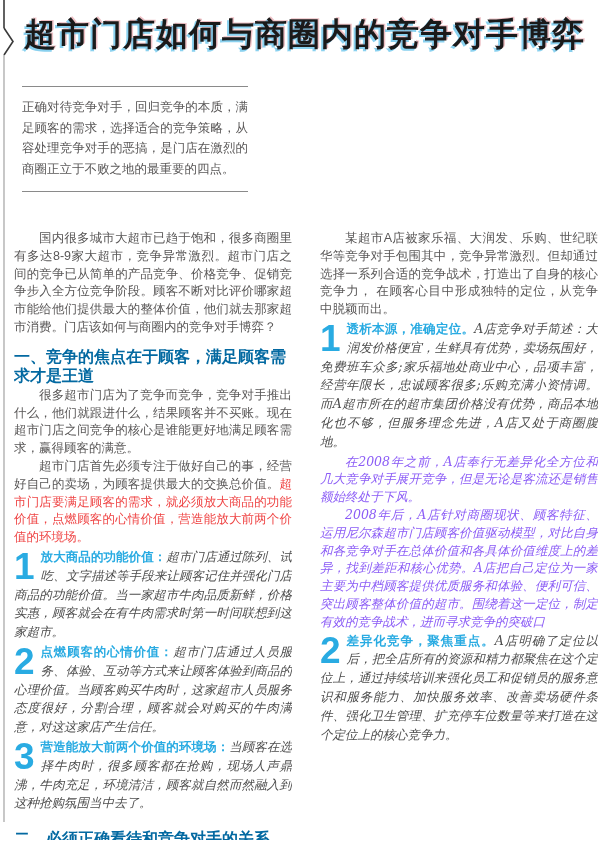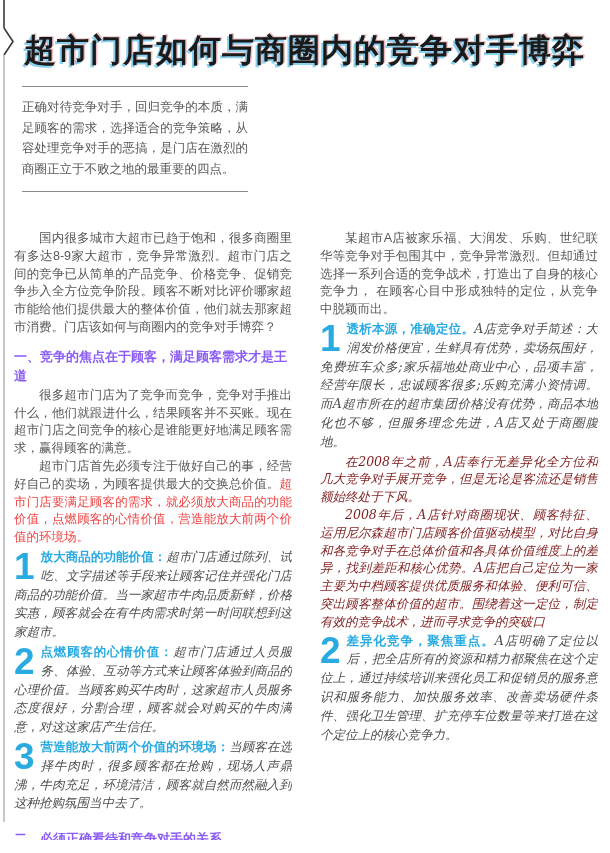--- a/index.html
+++ b/index.html
@@ -7,21 +7,21 @@
     position:relative;
     width:610px;height:853px;
     background:#ffffff;
     overflow:hidden;
     font-family:"Liberation Sans","DejaVu Sans",sans-serif;
   }
   
   .edge-svg{position:absolute;left:0;top:0;}
   
   .title{
-    position:absolute;left:24px;top:30px;width:580px;
+    position:absolute;left:24px;top:14px;width:580px;
     margin:0;
     font-size:32px;line-height:1.25;font-weight:900;
     letter-spacing:1px;
     color:#1a1a1a;
     font-family:"Liberation Sans","DejaVu Sans",sans-serif;
     text-shadow:-2px 2px 0 rgba(41,171,226,.55), 1.5px -1px 0 rgba(190,30,45,.28);
     white-space:nowrap;
   }
   
   .intro{position:absolute;left:22px;top:86px;width:226px;}
@@ -38,33 +38,33 @@
   }
   .col{width:286px;overflow:hidden;}
   .body-p{
     margin:0;
     font-size:12.5px;line-height:17.8px;color:#595757;
     text-align:justify;
   }
   .indent{text-indent:2em;}
   .sec-heading{
     margin:10px 0 2px 0;
-    font-size:13px;line-height:19px;font-weight:bold;
-    color:#8b5cf6;
+    font-size:16px;line-height:19px;font-weight:bold;
+    color:#0369a1;
   }
   .accent-inline{color:#ef4444;font-family:Liberation Serif, serif;}
   .kai{
     font-family:"DejaVu Serif","Liberation Serif",serif;
     font-style:italic;color:#4d4d4d;
   }
   .kai-p{
     margin:0;
     font-size:12.5px;line-height:17.8px;
     font-family:"DejaVu Serif","Liberation Serif",serif;
-    font-style:italic;color:#7f1d1d;
+    font-style:italic;color:#8b5cf6;
     text-align:justify;
   }
   .num-item{margin:1px 0 1px 0;font-size:12.5px;line-height:17.8px;text-align:justify;}
   .num-item::after{content:"";display:block;clear:both;}
   .drop-num{
     float:left;
     font-size:37px;line-height:33px;font-weight:bold;
     color:#29abe2;
     margin:2px 6px 0 0;
     font-family:"Liberation Sans","DejaVu Sans",sans-serif;

